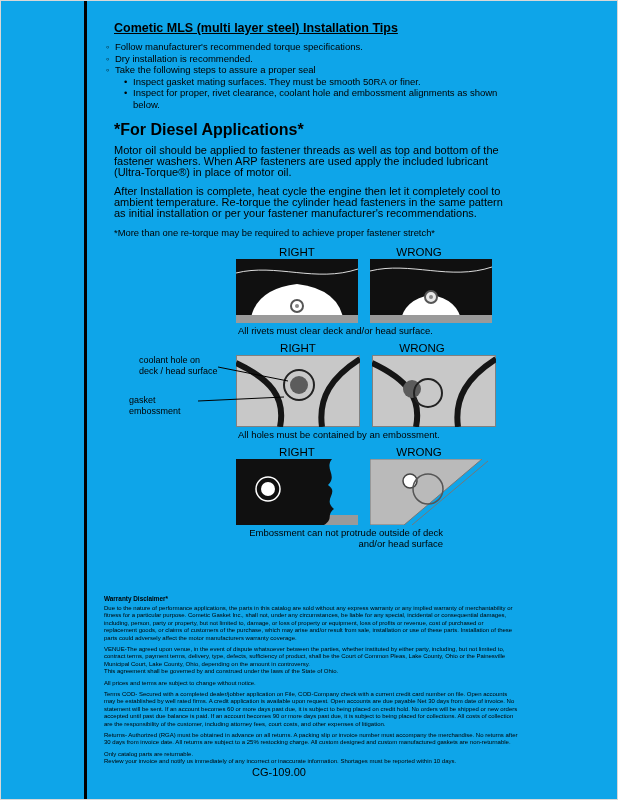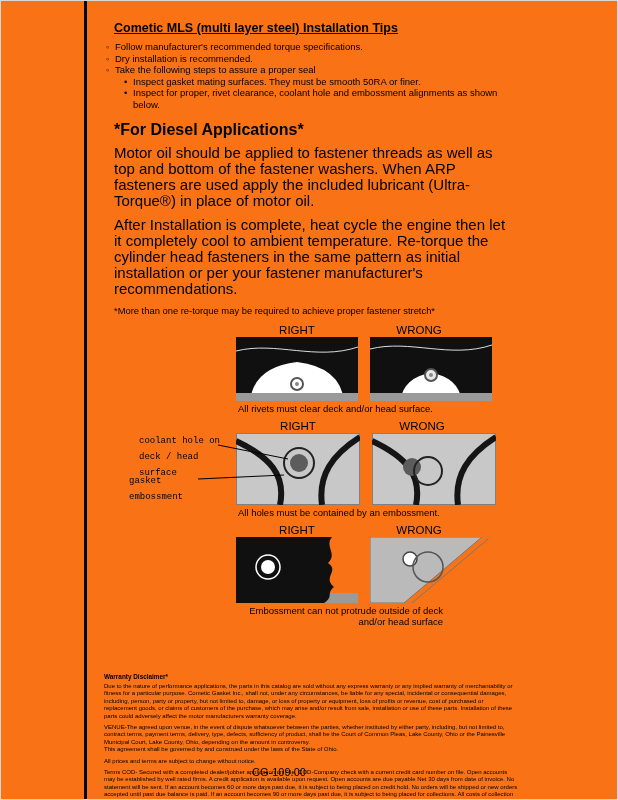--- a/index.html
+++ b/index.html
@@ -1,48 +1,48 @@
 <!DOCTYPE html>
 <html><head>
 <meta charset="utf-8">
 <style>
   * { margin:0; padding:0; box-sizing:border-box; }
   html,body { background:#fff; }
   .page {
     width:618px; height:800px; position:relative; overflow:hidden;
-    background:#f97316; color:#000;
+    background:#0ea5e9; color:#000;
     font-family:"Liberation Sans", sans-serif;
     border:1px solid #d8d8d8;
   }
   .left-rule { position:absolute; left:83px; top:0; width:3px; height:100%; background:#000; }
   .content { position:absolute; left:103px; top:20px; width:420px; }
 
   .doc-title { font-size:12.5px; font-weight:bold; text-decoration:underline; margin:0 0 6px 10px; }
 
   .bullets { font-size:9.5px; line-height:11.6px; }
   .b-item { display:flex; }
   .b-marker { width:9px; margin-left:2px; flex:none; }
   .b-item.sub .b-marker { margin-left:20px; }
   .b-text { flex:1; }
 
   .diesel-heading { font-size:16px; font-weight:bold; margin:10px 0 6px 10px; }
-  .para { font-size:15px; line-height:16px; width:402px; margin:0 0 8px 10px; }
+  .para { font-size:11px; line-height:11px; width:402px; margin:0 0 8px 10px; }
   .note { font-size:9.4px; margin:0 0 8px 10px; }
 
   .diagrams { margin-left:132px; }
   .dg-headers { display:flex; gap:0; font-size:11.5px; height:13px; }
   .dg-headers span { text-align:center; display:block; }
   .dg-headers .w1 { width:122px; } .dg-headers .w2 { width:124px; }
   .dg-panels { display:flex; gap:12px; }
   .dg-panels svg { display:block; }
   .dg-caption { font-size:9.5px; line-height:11px; margin:2px 0 6px 2px; }
   .dg-caption.narrow { width:205px;text-align:right; }
 
   .row2 { position:relative; }
-  .callout { position:absolute; font-size:9px; line-height:16px;font-family:Liberation Mono, monospace; }
+  .callout { position:absolute; font-size:9px; line-height:11px; }
   .callout1 { left:-97px; top:0; width:82px; }
   .callout2 { left:-122px; top:40px; width:95px;padding-left:15px; }
   .callout-lines { position:absolute; left:-130px; top:-8px; pointer-events:none; }
 
   .legal { margin-top:46px; width:414px; font-size:6px; line-height:7.4px; }
   .legal-heading { font-size:6.4px; font-weight:bold; margin-bottom:3px; }
   .legal p { margin-bottom:4px; white-space:pre-line; }
 
   .footer { position:absolute; top:745px; left:0; width:420px; text-align:center; padding-right:70px; font-size:11px; }
 </style>

